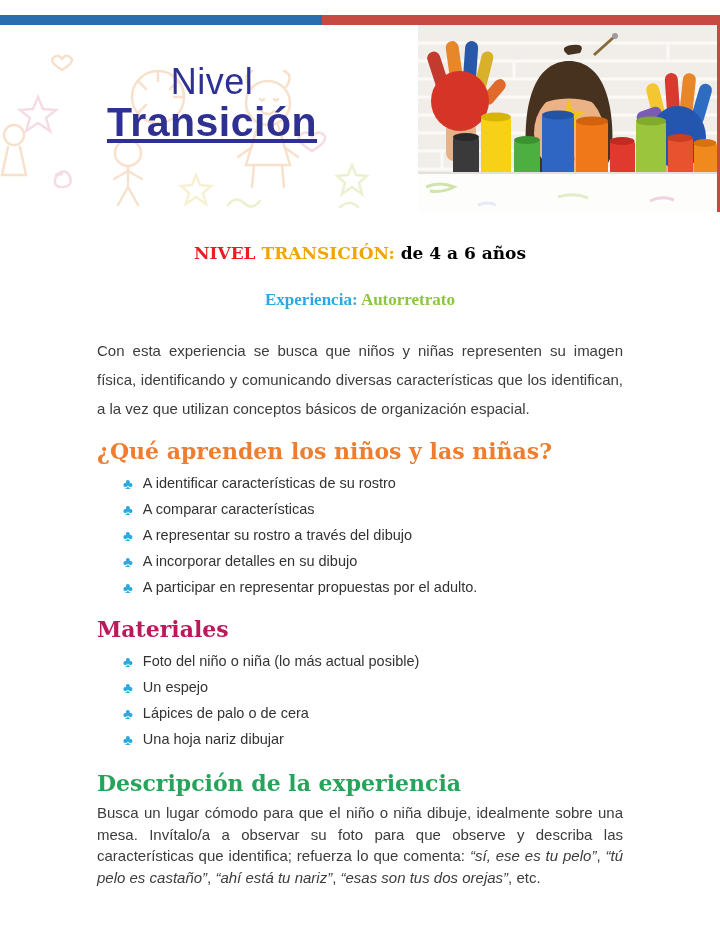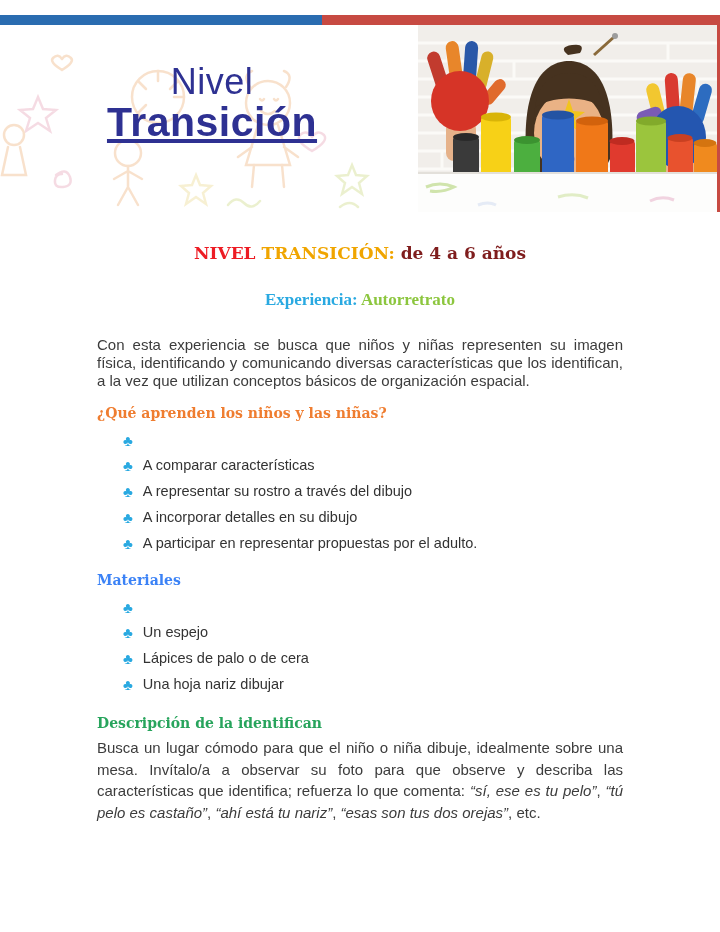--- a/index.html
+++ b/index.html
@@ -24,25 +24,25 @@
 
   
   .content { padding:0 97px; }
   .slab { font-family:"DejaVu Serif", serif; font-weight:700; }
 
   .center-line { text-align:center; font-size:17px; }
   .line-level { margin-top:31px; }
   .line-exp   { margin-top:27px;font-family:Liberation Serif, serif; }
 
   .para { text-align:justify; font-size:15px; color:#3c3c3c; }
-  .para-intro { margin-top:26px; line-height:18px; }
+  .para-intro { margin-top:26px; line-height:29px; }
   .para-desc  { margin-top:6px;  line-height:21.5px; }
   .para-desc i { font-style:italic; }
 
-  .section-heading { font-size:14px; margin:0; }
+  .section-heading { font-size:22px; margin:0; }
   .h-question    { margin-top:15px; }
   .h-materiales  { margin-top:21px; }
   .h-descripcion { margin-top:23px; }
 
   ul.bullets { list-style:none; margin:11px 0 0 0; padding:0 0 0 26px; }
   ul.bullets li { display:flex; align-items:baseline; gap:10px; margin-bottom:10px;
                   font-size:14.5px; line-height:15px; color:#333333; }
   .club { font-size:15px; transform:translateY(1px); }
 </style>
 </head>
@@ -219,72 +219,74 @@
     </svg>
 
     <div class="banner-right-edge" style="background-color: rgb(199, 74, 66);"></div>
   </div>
 
   <div class="content">
 
     <div class="center-line slab line-level">
       <span style="color: rgb(237, 28, 36);">NIVEL</span>
       <span style="color: rgb(240, 165, 0);">TRANSICIÓN:</span>
-      <span style="color: #7f1d1d;"> de 4 a 6 años</span>
+      <span style="color: #000000;"> de 4 a 6 años</span>
     </div>
 
     <div class="center-line slab line-exp">
       <span style="color: rgb(41, 169, 225);">Experiencia:</span>
       <span style="color: rgb(140, 198, 62);"> Autorretrato</span>
     </div>
 
     <p class="para para-intro" style="margin-bottom:0;">Con esta experiencia se busca que niños y niñas representen su imagen física, identificando y comunicando diversas características que los identifican, a la vez que utilizan conceptos básicos de organización espacial.</p>
 
     <h2 class="slab section-heading h-question" style="color: rgb(239, 125, 48);">¿Qué aprenden los niños y las niñas?</h2>
 
     <ul class="bullets">
         <li>
         <span class="club" style="color: rgb(41, 169, 225);">♣</span>
+        <span>A identificar características de su rostro</span>
       </li>
         <li>
         <span class="club" style="color: rgb(41, 169, 225);">♣</span>
         <span>A comparar características</span>
       </li>
         <li>
         <span class="club" style="color: rgb(41, 169, 225);">♣</span>
         <span>A representar su rostro a través del dibujo</span>
       </li>
         <li>
         <span class="club" style="color: rgb(41, 169, 225);">♣</span>
         <span>A incorporar detalles en su dibujo</span>
       </li>
         <li>
         <span class="club" style="color: rgb(41, 169, 225);">♣</span>
         <span>A participar en representar propuestas por el adulto.</span>
       </li>
       </ul>
 
-    <h2 class="slab section-heading h-materiales" style="color: #3b82f6;">Materiales</h2>
+    <h2 class="slab section-heading h-materiales" style="color: #be185d;">Materiales</h2>
 
     <ul class="bullets">
         <li>
         <span class="club" style="color: rgb(41, 169, 225);">♣</span>
+        <span>Foto del niño o niña (lo más actual posible)</span>
       </li>
         <li>
         <span class="club" style="color: rgb(41, 169, 225);">♣</span>
         <span>Un espejo</span>
       </li>
         <li>
         <span class="club" style="color: rgb(41, 169, 225);">♣</span>
         <span>Lápices de palo o de cera</span>
       </li>
         <li>
         <span class="club" style="color: rgb(41, 169, 225);">♣</span>
         <span>Una hoja nariz dibujar</span>
       </li>
       </ul>
 
-    <h2 class="slab section-heading h-descripcion" style="color: rgb(39, 164, 92);">Descripción de la identifican</h2>
+    <h2 class="slab section-heading h-descripcion" style="color: rgb(39, 164, 92);">Descripción de la experiencia</h2>
 
     <p class="para para-desc" style="margin-bottom:0;"><span>Busca un lugar cómodo para que el niño o niña dibuje, idealmente sobre una mesa. Invítalo/a a observar su foto para que observe y describa las características que identifica; refuerza lo que comenta: </span><i>“sí, ese es tu pelo”</i><span>, </span><i>“tú pelo es castaño”</i><span>, </span><i>“ahí está tu nariz”</i><span>, </span><i>“esas son tus dos orejas”</i><span>, etc.</span></p>
 
   </div>
 </div>
 
 </body></html>

